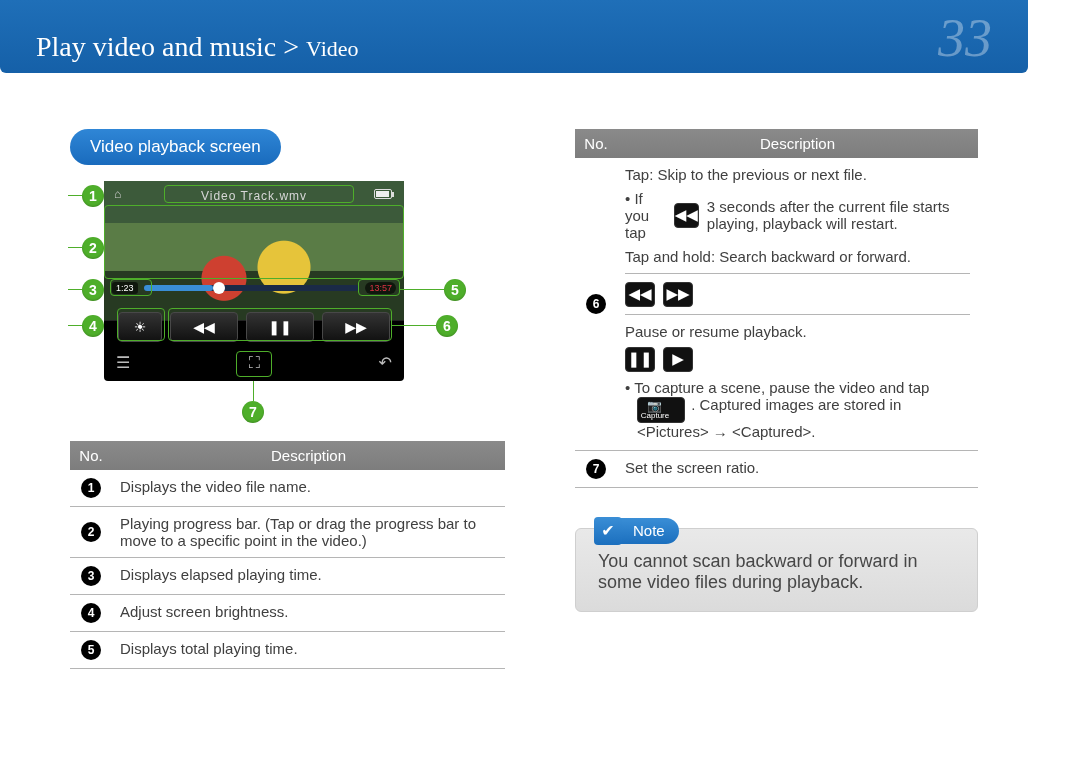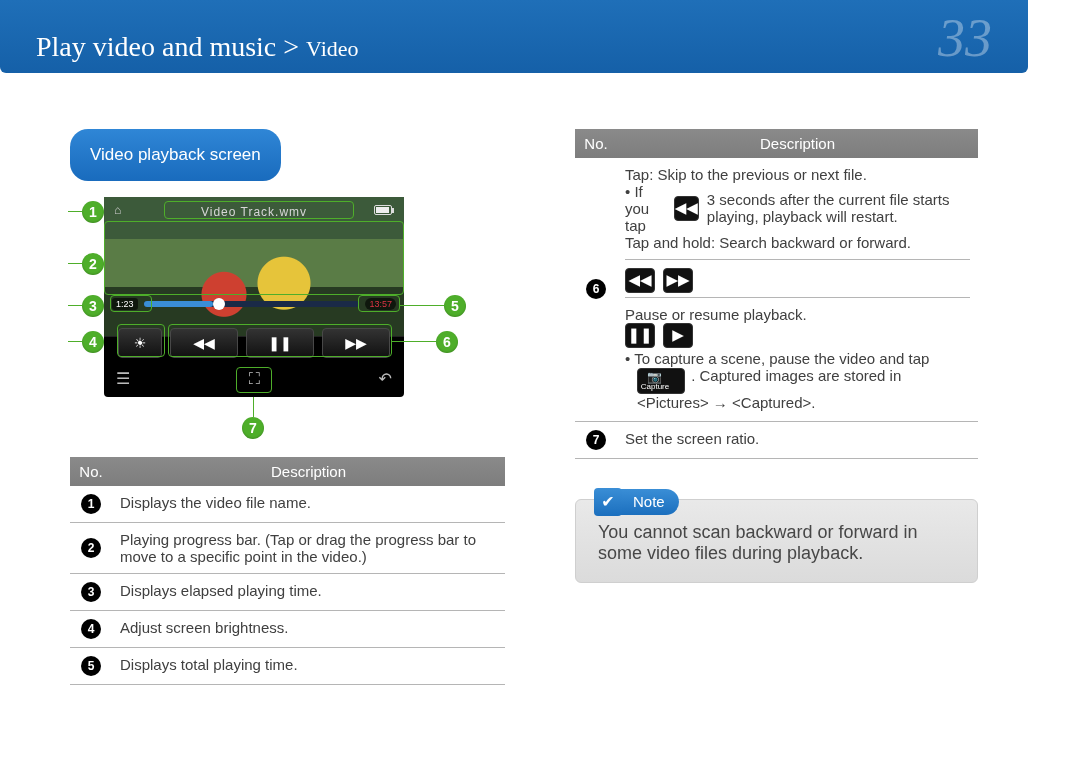--- a/index.html
+++ b/index.html
@@ -46,21 +46,21 @@
   }
   .col { flex: 1; }
   .col-left  { flex: 0 0 435px; }
   .col-right { flex: 1; }
 
   .pill {
     display: inline-block;
     background: linear-gradient(#2f86d6, #196bbd);
     color: #fff;
     font-size: 17px;
-    padding: 16px 20px;
+    padding: 8px 20px;
     border-radius: 18px;
     margin-bottom: 16px;
   }
 
   
   .desc-table { width: 100%; border-collapse: collapse; font-size: 15px; }
   .desc-table thead th {
     background: linear-gradient(#8a8a8a, #7d7d7d);
     color: #fff;
     font-weight: 400;
@@ -173,21 +173,21 @@
   .callout .num-green-out{pointer-events:none;}
   .callout.c1{top:4px;  left:-36px;}
   .callout.c2{top:56px; left:-36px;}
   .callout.c3{top:98px; left:-36px;}
   .callout.c4{top:134px;left:-36px;}
   .callout.c5{top:98px; left:296px;}
   .callout.c6{top:134px;left:288px;}
   .callout.c7{top:200px;left:138px;flex-direction:column;}
   .callout.c7 .line{width:1px;height:20px;}
 
-  .bullet-line{display:flex;align-items:center;gap:6px;margin:0 0;}
+  .bullet-line{display:flex;align-items:center;gap:6px;margin:7px 0;}
   .sub-note{padding-left:12px;text-indent:-12px;margin:2px 0;}
 </style>
 </head>
 <body>
 
 <div class="page">
 
   <div class="topbar">
     <div class="breadcrumb">
       <span>Play video and music</span>

